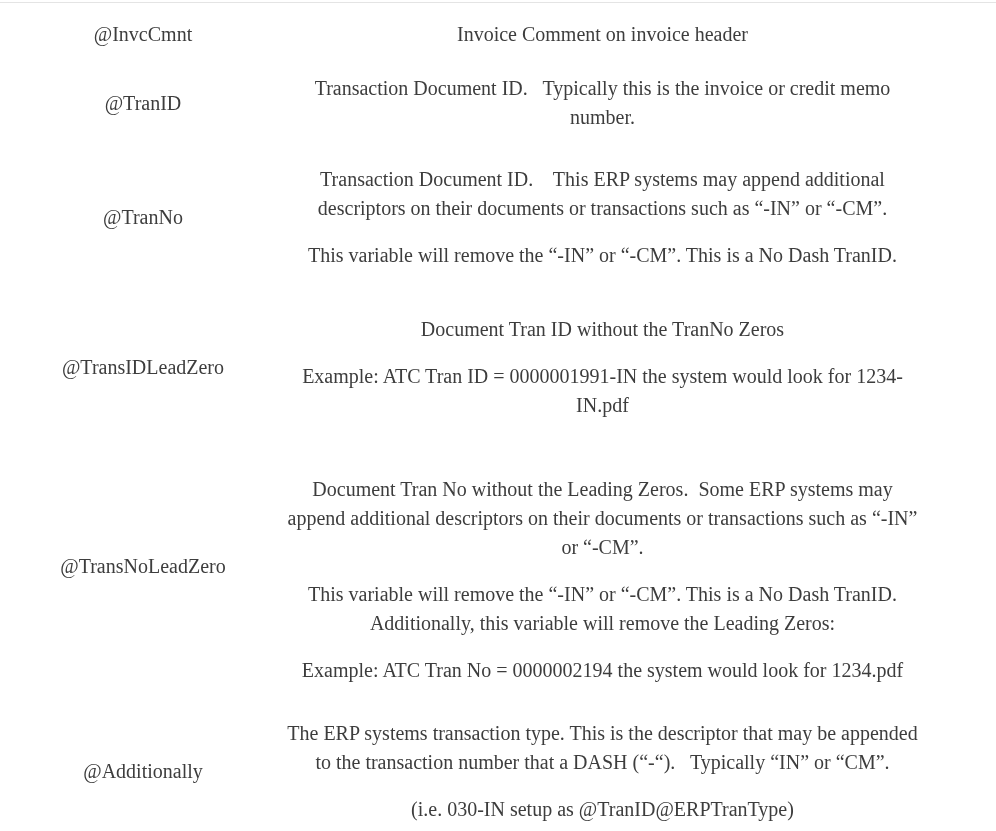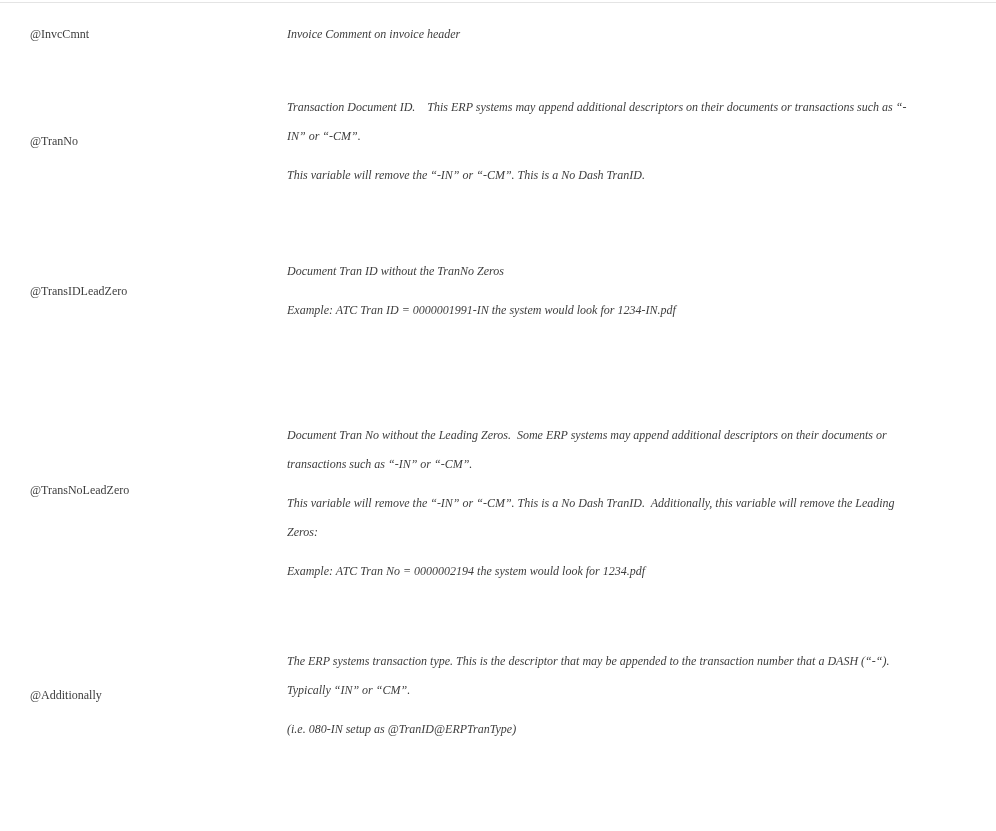--- a/index.html
+++ b/index.html
@@ -22,39 +22,39 @@
     margin-top: 2px;
   }
   table.vars {
     width: 996px;
     border-collapse: collapse;
     table-layout: fixed;
   }
   td {
     box-sizing: border-box;
     vertical-align: middle;
-    font-size: 12px;
+    font-size: 20px;
+    text-align: center;
   }
   td.var {
     width: 257px;
     padding-left: 30px;
   }
   td.desc {
     width: 739px;
     padding-left: 30px;
     padding-right: 78px;
-    font-style: italic;
   }
   td.desc p {
     margin: 0;
     line-height: 29px;
     white-space: pre-wrap;
   }
   td.desc p + p {
-    margin-top: 10px;
+    margin-top: 18px;
   }
   .var span {
     line-height: 29px;
     white-space: nowrap;
   }
   tr.r1 td { height: 62px; }
   tr.r2 td { height: 76px; }
   tr.r3 td { height: 152px; }
   tr.r4 td { height: 148px; }
   tr.r5 td { height: 250px; }
@@ -71,20 +71,28 @@
     <tbody>
       <tr class="r1">
         <td class="var">
           <span>@InvcCmnt</span>
         </td>
         <td class="desc">
           <p>Invoice Comment on invoice header</p>
         </td>
       </tr>
 
+      <tr class="r2">
+        <td class="var">
+          <span>@TranID</span>
+        </td>
+        <td class="desc">
+          <p>Transaction Document ID.   Typically this is the invoice or credit memo number.</p>
+        </td>
+      </tr>
 
       <tr class="r3">
         <td class="var">
           <span>@TranNo</span>
         </td>
         <td class="desc">
           <p>Transaction Document ID.    This ERP systems may append additional descriptors on their documents or transactions such as “-IN” or “-CM”.</p>
           <p>This variable will remove the “-IN” or “-CM”. This is a No Dash TranID.</p>
         </td>
       </tr>
@@ -109,18 +117,18 @@
           <p>Example: ATC Tran No = 0000002194 the system would look for 1234.pdf</p>
         </td>
       </tr>
 
       <tr class="r6">
         <td class="var">
           <span>@Additionally</span>
         </td>
         <td class="desc">
           <p>The ERP systems transaction type. This is the descriptor that may be appended to the transaction number that a DASH (“-“).   Typically “IN” or “CM”.</p>
-          <p>(i.e. 080-IN setup as @TranID@ERPTranType)</p>
+          <p>(i.e. 030-IN setup as @TranID@ERPTranType)</p>
         </td>
       </tr>
     </tbody>
   </table>
 </div>
 
 </body></html>

